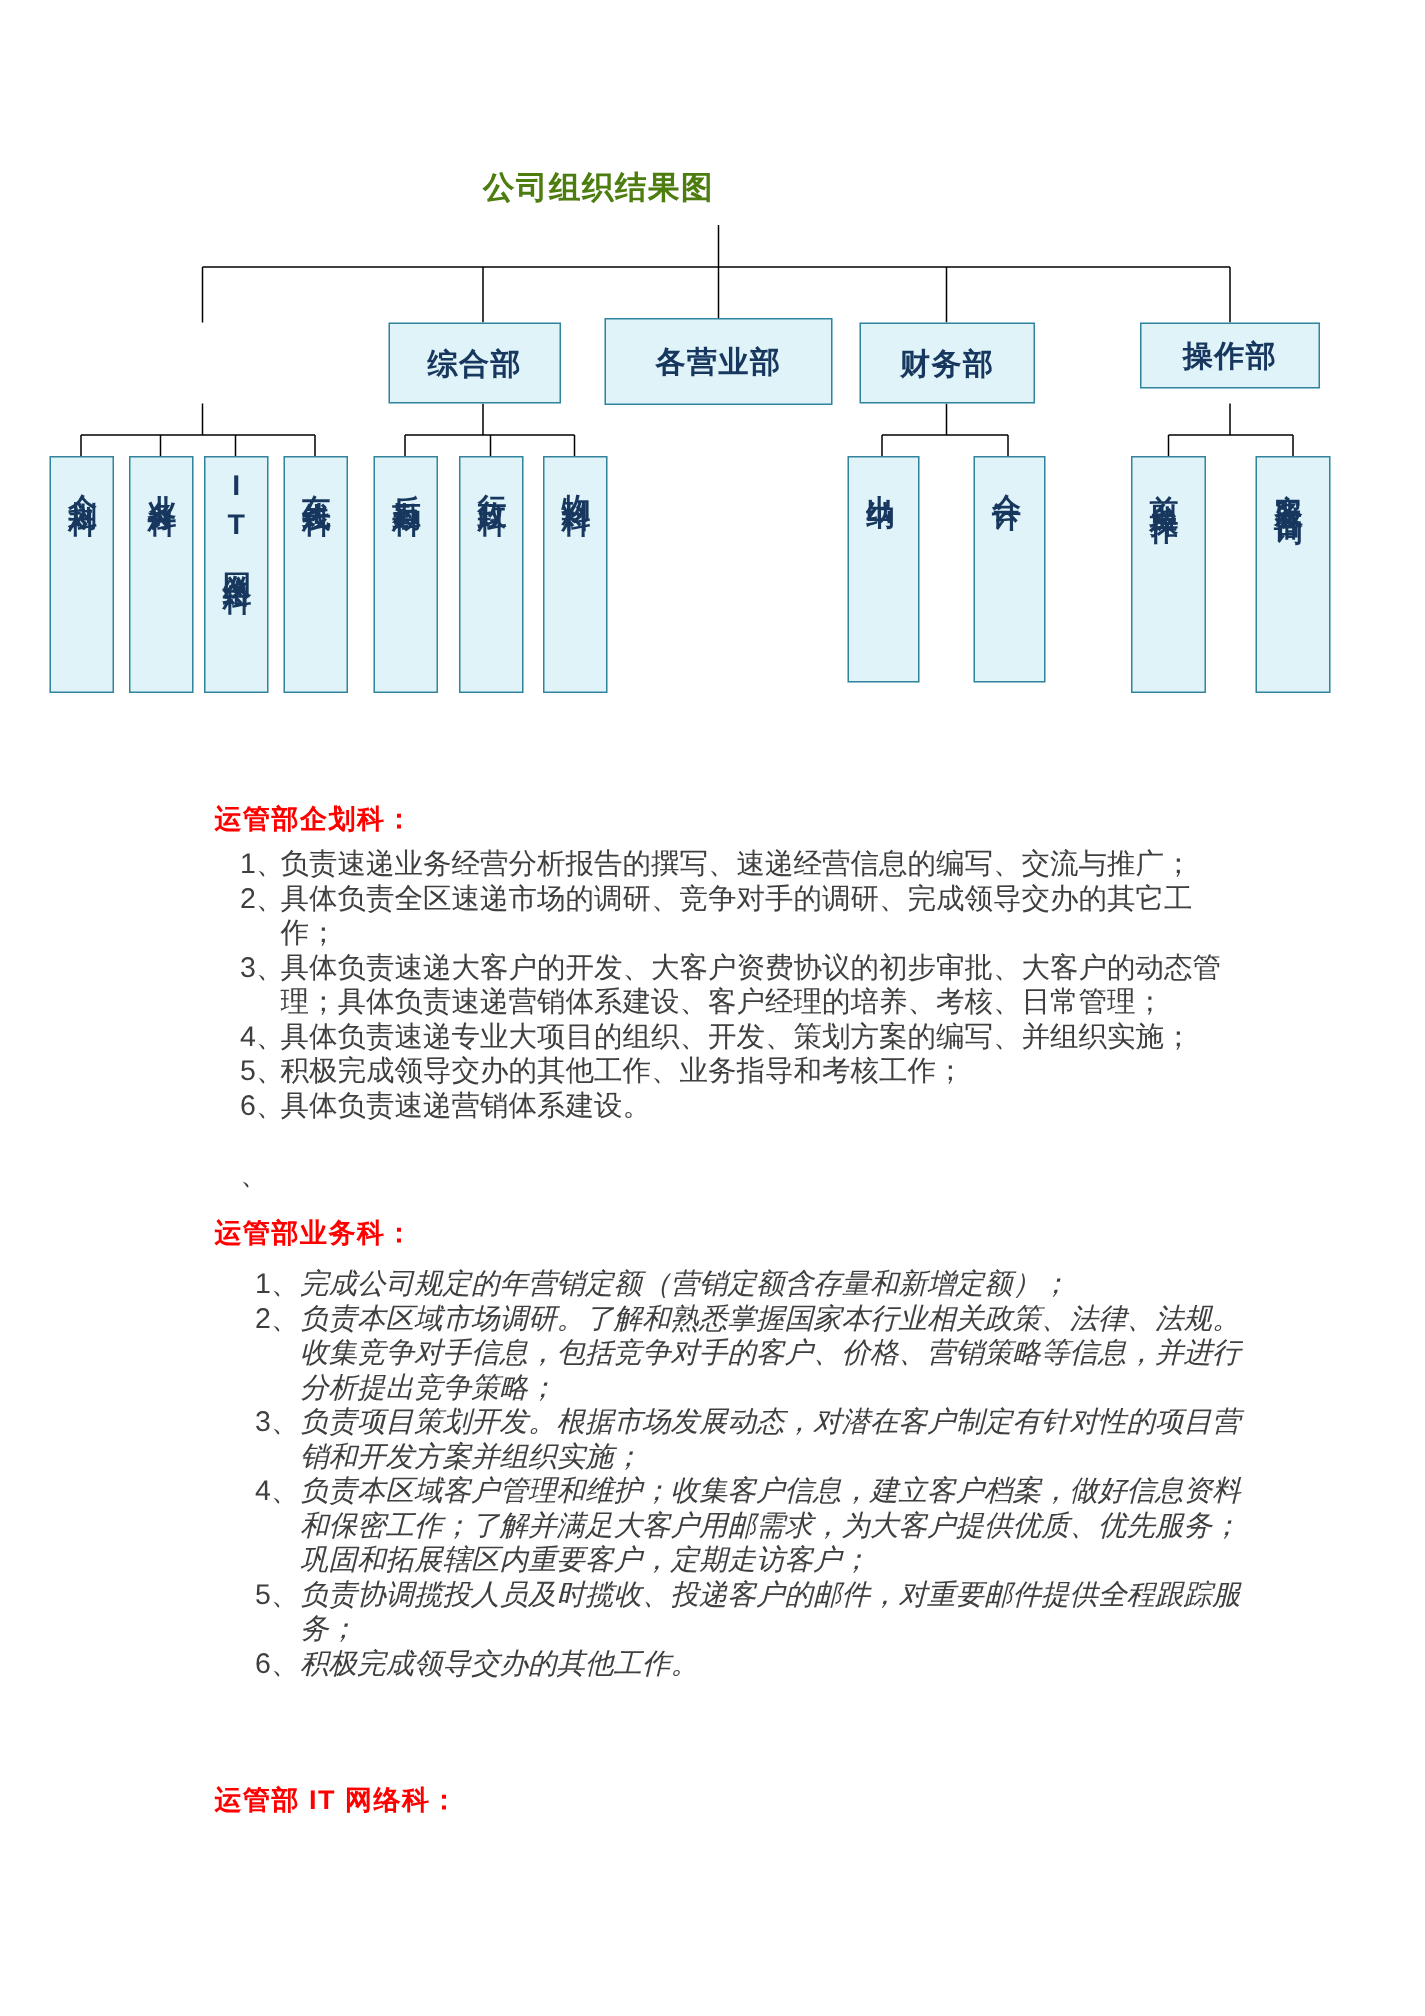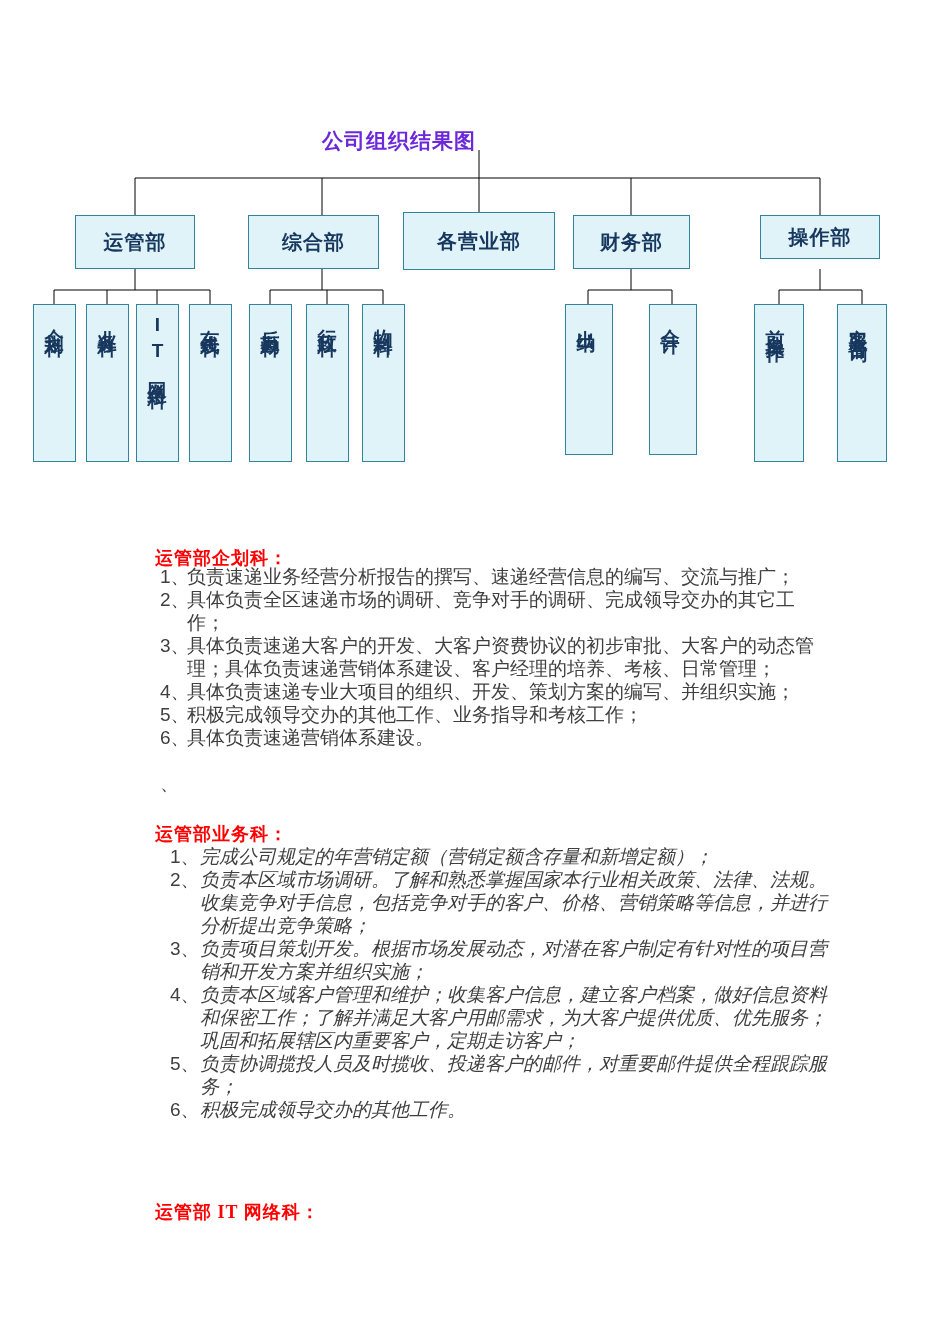--- a/index.html
+++ b/index.html
@@ -2,41 +2,41 @@
 <html><head>
 <meta charset="utf-8">
 <style>
   html,body{margin:0;padding:0;background:#ffffff;}
   .page{
     position:relative;width:950px;height:1344px;background:#ffffff;
     font-family:"Liberation Sans",sans-serif;overflow:hidden;
   }
   
   .org-title{
-    position:absolute;left:322px;top:127px;width:300px;
-    font-size:21px;font-weight:bold;color:#6d28d9;letter-spacing:1px;
+    position:absolute;left:322px;top:111px;width:300px;
+    font-size:21px;font-weight:bold;color:#4d7c0f;letter-spacing:1px;
   }
   .connectors{position:absolute;left:0;top:0;}
   .connectors line{stroke:#000000;stroke-width:1;}
   .dept{
     position:absolute;background:#DFF3F9;border:1px solid #31849B;
     color:#17375E;font-weight:bold;font-size:20px;letter-spacing:1px;
     display:flex;align-items:center;justify-content:center;box-sizing:border-box;
   }
   .unit{
     position:absolute;background:#DFF3F9;border:1px solid #31849B;
     color:#17375E;font-weight:bold;font-size:19px;
     writing-mode:vertical-lr;text-orientation:upright;
     letter-spacing:5px;padding-top:9px;box-sizing:border-box;
     line-height:41px;
   }
   
   .h-red{
-    position:absolute;left:143px;margin:12px;
-    color:#FF0000;font-weight:bold;font-size:18px;letter-spacing:1px;font-family:Liberation Serif, serif;
+    position:absolute;left:143px;margin:0;
+    color:#FF0000;font-weight:bold;font-size:18px;letter-spacing:1px;
   }
   .list{
     position:absolute;color:#3F3F3F;font-size:19px;line-height:23px;
   }
   .list .item{display:flex;}
   .list .num{flex:0 0 auto;white-space:nowrap;}
   .list1{left:160px;top:565px;width:672px;}
   .list1 .num{width:27px;}
   .list1 .txt{flex:1;}
   .list2{left:170px;top:845px;width:672px;}
@@ -78,22 +78,21 @@
     <line x1="588" y1="290" x2="672" y2="290"></line>
     <line x1="588" y1="290" x2="588" y2="304"></line>
     <line x1="672" y1="290" x2="672" y2="304"></line>
 
     <line x1="820" y1="269" x2="820" y2="290"></line>
     <line x1="779" y1="290" x2="862" y2="290"></line>
     <line x1="779" y1="290" x2="779" y2="304"></line>
     <line x1="862" y1="290" x2="862" y2="304"></line>
   </svg>
 
-  <div class="dept" style="left:75px;top:215px;width:120px;height:54px">运管部</div>
-  <div class="dept" style="left:248px;top:215px;width:131px;height:54px">综合部</div>
+  <div class="dept" style="left:259px;top:215px;width:115px;height:54px">综合部</div>
   <div class="dept" style="left:573px;top:215px;width:117px;height:54px">财务部</div>
   <div class="dept" style="left:403px;top:212px;width:152px;height:58px">各营业部</div>
   <div class="dept" style="left:760px;top:215px;width:120px;height:44px">操作部</div>
 
   <div class="unit" style="left:33px;top:304px;width:43px;height:158px">企划科</div>
   <div class="unit" style="left:86px;top:304px;width:43px;height:158px">业务科</div>
   <div class="unit" style="left:136px;top:304px;width:43px;height:158px">IT网络科</div>
   <div class="unit" style="left:189px;top:304px;width:43px;height:158px">车线科</div>
 
   <div class="unit" style="left:249px;top:304px;width:43px;height:158px">后勤科</div>

